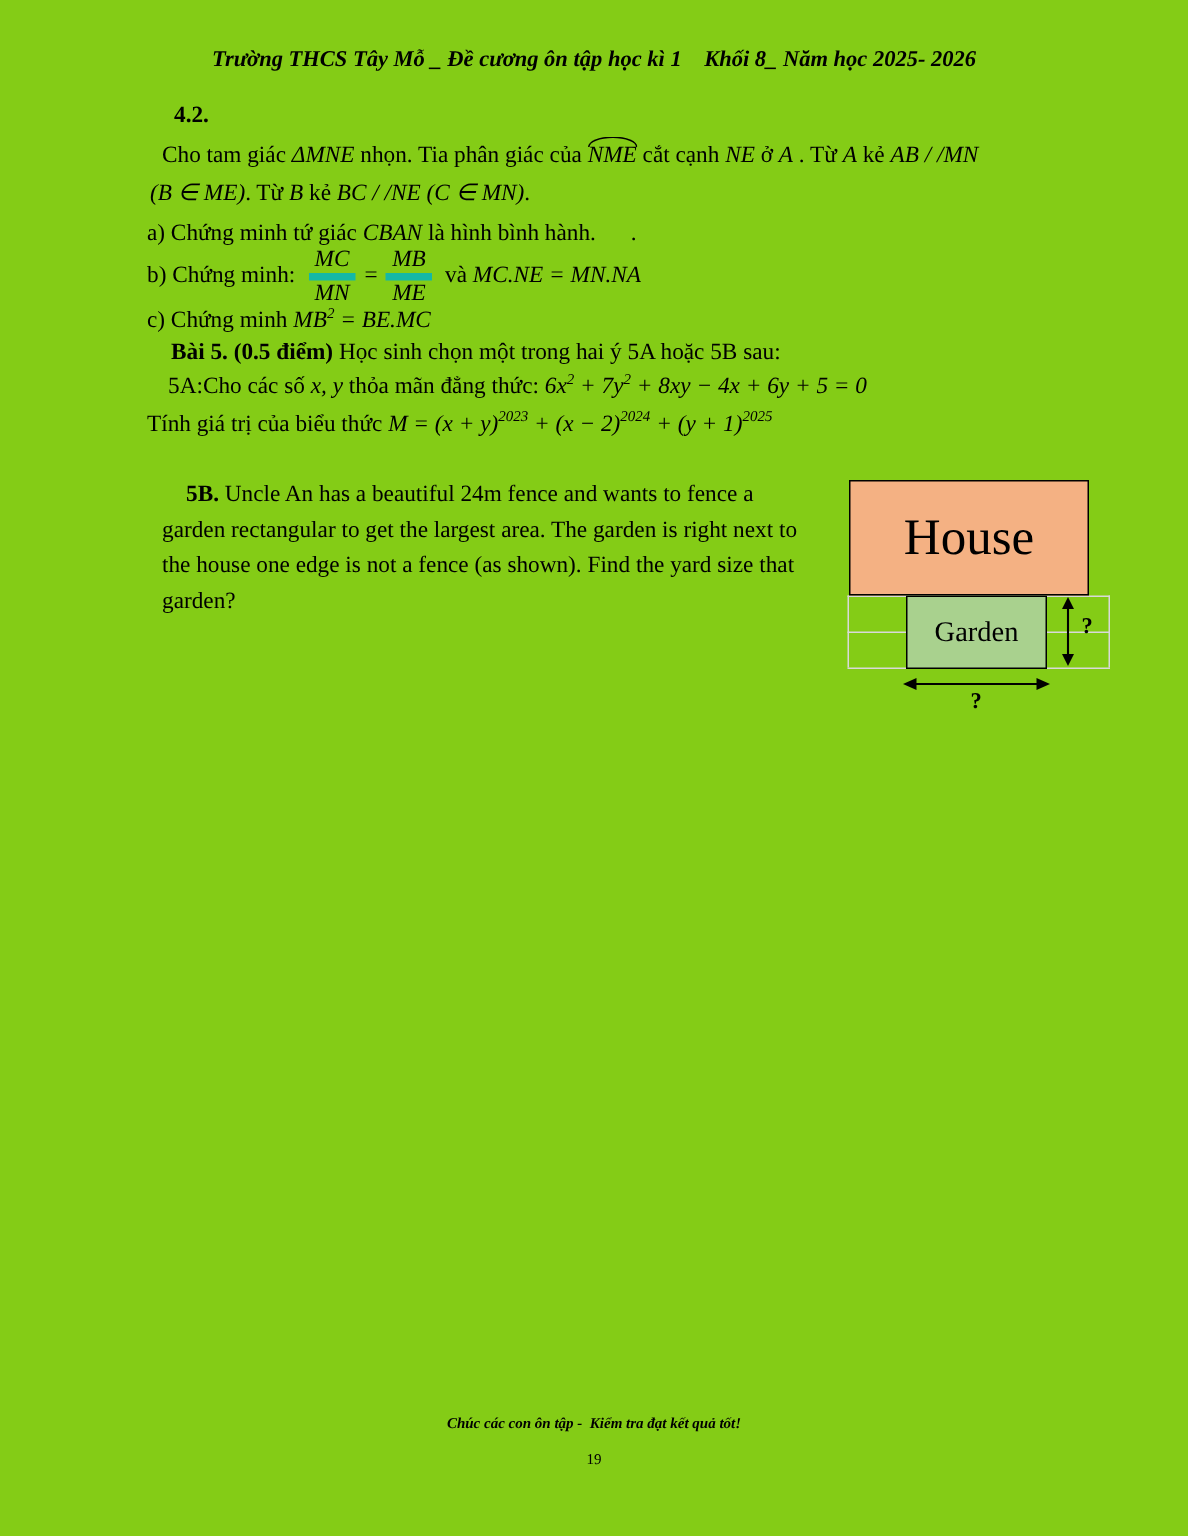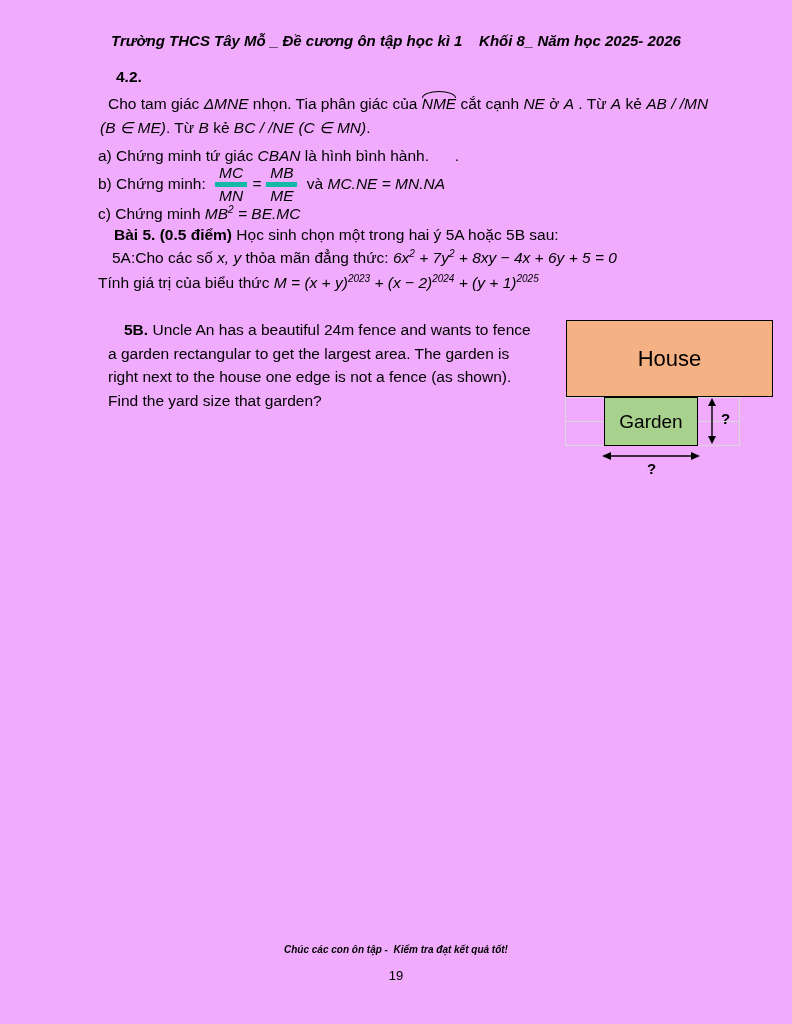--- a/index.html
+++ b/index.html
@@ -1,19 +1,19 @@
 <!DOCTYPE html>
 <html><head>
 <meta charset="utf-8">
 <style>
   * { margin:0; padding:0; box-sizing:border-box; }
   html,body { background:#ffffff; }
   .page {
-    position:relative; width:792px; height:1024px; background:#f0abfc;
-    font-family:Liberation Sans, sans-serif; color:#000; font-size:15.5px;
+    position:relative; width:792px; height:1024px; background:#84cc16;
+    font-family:Liberation Serif, serif; color:#000; font-size:15.5px;
     overflow:hidden;
   }
   [data-bind] { white-space:pre-wrap; }
   .abs { position:absolute; }
   .center { left:0; right:0; text-align:center; }
   .b { font-weight:bold;margin-left:16px; }
   .bi { font-weight:bold; font-style:italic; }
   .mi { font-style:italic; }
   sup { font-size:10px; vertical-align:super; line-height:0; font-style:italic; }
   .mathline { display:flex; align-items:center; }
@@ -89,21 +89,21 @@
   </div>
 
   <div class="figure">
 
     <div class="gridline" style="top:81px; left:2px; width:175px; height:1px;"></div>
     <div class="gridline" style="top:105px; left:2px; width:175px; height:1px;"></div>
     <div class="gridline" style="top:129px; left:2px; width:175px; height:1px;"></div>
     <div class="gridline" style="left:2px; top:81px; width:1px; height:48px;"></div>
     <div class="gridline" style="left:176px; top:81px; width:1px; height:48px;"></div>
 
-    <div class="rect" style="left: 3px; top: 4px; width: 207px; height: 77px; font-size: 22px; background: rgb(244, 177, 131);">
+    <div class="rect" style="left: 3px; top: 4px; width: 160px; height: 77px; font-size: 34px; background: rgb(244, 177, 131);">
       <span data-bind="figure.house_label">House</span>
     </div>
 
     <div class="rect" style="left: 41px; top: 81px; width: 94px; height: 49px; font-size: 19px; z-index: 2; background: rgb(169, 209, 142);">
       <span data-bind="figure.garden_label">Garden</span>
     </div>
 
     <svg class="abs" style="left:142px; top:82px;" width="14" height="46" viewBox="0 0 14 46">
       <line x1="7" y1="5" x2="7" y2="41" stroke="#000" stroke-width="1.4"></line>
       <polygon points="7,0 3,8 11,8" fill="#000"></polygon>
@@ -113,15 +113,15 @@
 
     <svg class="abs" style="left:39px; top:134px;" width="98" height="12" viewBox="0 0 98 12">
       <line x1="6" y1="6" x2="92" y2="6" stroke="#000" stroke-width="1.4"></line>
       <polygon points="0,6 9,2 9,10" fill="#000"></polygon>
       <polygon points="98,6 89,2 89,10" fill="#000"></polygon>
     </svg>
     <div class="qmark" style="left:84px; top:144px;" data-bind="figure.q_horizontal">?</div>
   </div>
 
   <div class="abs center bi" style="top:944px; font-size:10px;" data-bind="footer.text">Chúc các con ôn tập -  Kiểm tra đạt kết quả tốt!</div>
-  <div class="abs center" style="top:968px; font-size:13px;" data-bind="footer.page_number">19</div>
+  <div class="abs center" style="top:968px; font-size:10px;" data-bind="footer.page_number">19</div>
 
 </div>
 
 </body></html>

